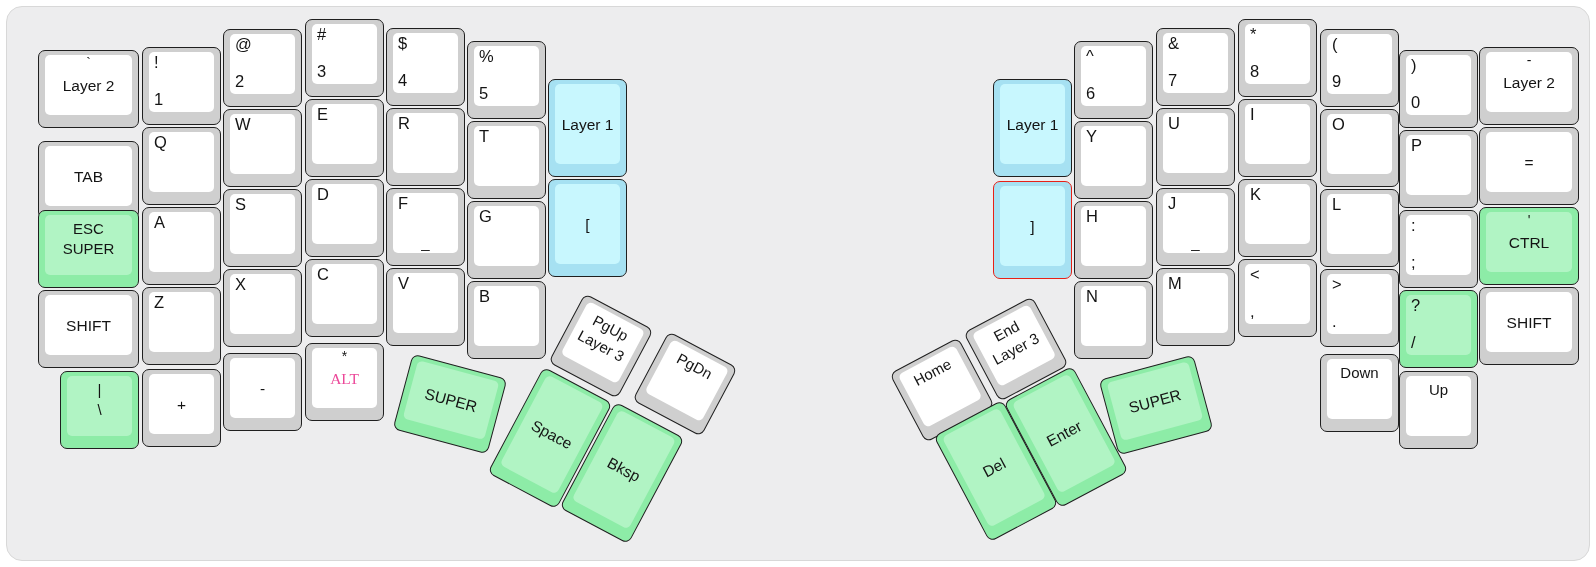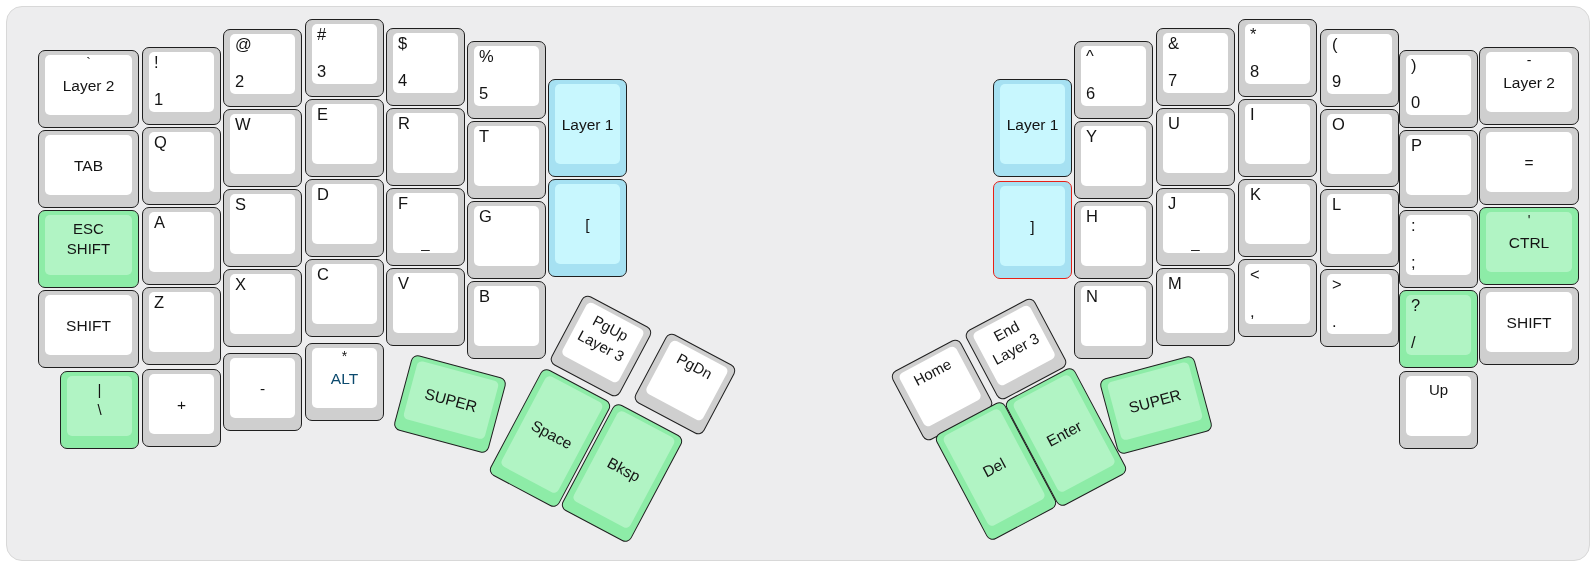--- a/index.html
+++ b/index.html
@@ -66,21 +66,21 @@
         <div class="key-top">
           <span class="lbl lbl-tl" style="color: rgb(20, 20, 20);">%</span>
           <span class="lbl lbl-bl" style="color: rgb(20, 20, 20);">5</span>
         </div>
       </div>
       <div class="key blue" style="left: 541px; top: 72px; width: 79px; height: 98px;">
         <div class="key-top">
           <span class="lbl lbl-c" style="color: rgb(20, 20, 20);">Layer 1</span>
         </div>
       </div>
-      <div class="key white" style="left: 31px; top: 123px; width: 101px; height: 78px;">
+      <div class="key white" style="left: 31px; top: 134px; width: 101px; height: 78px;">
         <div class="key-top">
           <span class="lbl lbl-c" style="color: rgb(20, 20, 20);">TAB</span>
         </div>
       </div>
       <div class="key white" style="left: 135px; top: 120px; width: 79px; height: 78px;">
         <div class="key-top">
           <span class="lbl lbl-tl" style="color: rgb(20, 20, 20);">Q</span>
         </div>
       </div>
       <div class="key white" style="left: 216px; top: 102px; width: 79px; height: 78px;">
@@ -99,21 +99,21 @@
         </div>
       </div>
       <div class="key white" style="left: 460px; top: 114px; width: 79px; height: 78px;">
         <div class="key-top">
           <span class="lbl lbl-tl" style="color: rgb(20, 20, 20);">T</span>
         </div>
       </div>
       <div class="key green" style="left: 31px; top: 203px; width: 101px; height: 78px;">
         <div class="key-top">
           <span class="lbl lbl-ct" style="color: rgb(20, 20, 20);">ESC
-SHIFT</span>
+SUPER</span>
         </div>
       </div>
       <div class="key white" style="left: 135px; top: 200px; width: 79px; height: 78px;">
         <div class="key-top">
           <span class="lbl lbl-tl" style="color: rgb(20, 20, 20);">A</span>
         </div>
       </div>
       <div class="key white" style="left: 216px; top: 182px; width: 79px; height: 78px;">
         <div class="key-top">
           <span class="lbl lbl-tl" style="color: rgb(20, 20, 20);">S</span>
@@ -182,21 +182,21 @@
         </div>
       </div>
       <div class="key white" style="left: 216px; top: 346px; width: 79px; height: 78px;">
         <div class="key-top">
           <span class="lbl lbl-c" style="color: rgb(20, 20, 20);">-</span>
         </div>
       </div>
       <div class="key white" style="left: 298px; top: 336px; width: 79px; height: 78px;">
         <div class="key-top">
           <span class="lbl lbl-tc" style="color: rgb(20, 20, 20);">*</span>
-          <span class="lbl lbl-c" style="color: #0c4a6e;">ALT</span>
+          <span class="lbl lbl-c" style="color: #ec4899; font-family: Liberation Serif, serif;">ALT</span>
         </div>
       </div>
       <div class="key green" style="left: 394px; top: 358px; width: 98px; height: 78px; transform: rotate(15deg);">
         <div class="key-top">
           <span class="lbl lbl-c" style="color: rgb(20, 20, 20);">SUPER</span>
         </div>
       </div>
       <div class="key white" style="left: 555px; top: 300px; width: 78px; height: 78px; transform: rotate(28deg);">
         <div class="key-top">
           <span class="lbl lbl-ct" style="color: rgb(20, 20, 20);">PgUp
@@ -377,20 +377,25 @@
       </div>
       <div class="key green" style="left: 1392px; top: 283px; width: 79px; height: 78px;">
         <div class="key-top">
           <span class="lbl lbl-tl" style="color: rgb(20, 20, 20);">?</span>
           <span class="lbl lbl-bl" style="color: rgb(20, 20, 20);">/</span>
         </div>
       </div>
       <div class="key white" style="left: 1472px; top: 280px; width: 100px; height: 78px;">
         <div class="key-top">
           <span class="lbl lbl-c" style="color: rgb(20, 20, 20);">SHIFT</span>
+        </div>
+      </div>
+      <div class="key white" style="left: 1313px; top: 347px; width: 79px; height: 78px;">
+        <div class="key-top">
+          <span class="lbl lbl-ct" style="color: rgb(20, 20, 20);">Down</span>
         </div>
       </div>
       <div class="key white" style="left: 1392px; top: 364px; width: 79px; height: 78px;">
         <div class="key-top">
           <span class="lbl lbl-ct" style="color: rgb(20, 20, 20);">Up</span>
         </div>
       </div>
     </div>
 </div>
 

